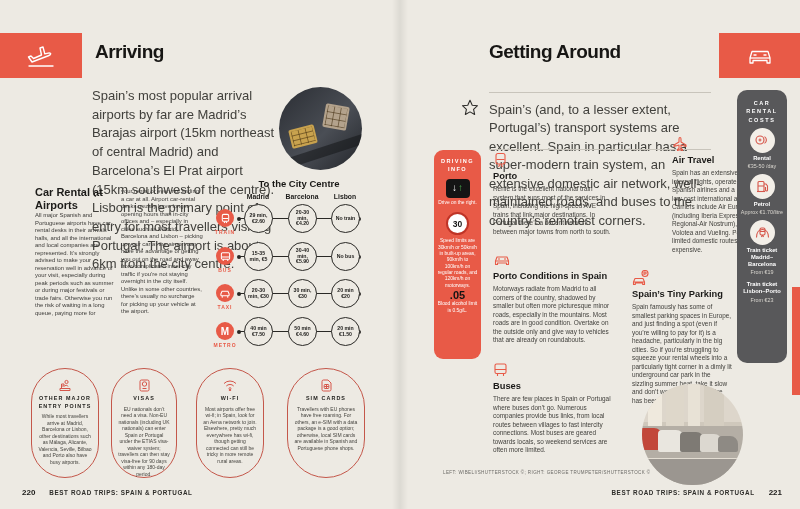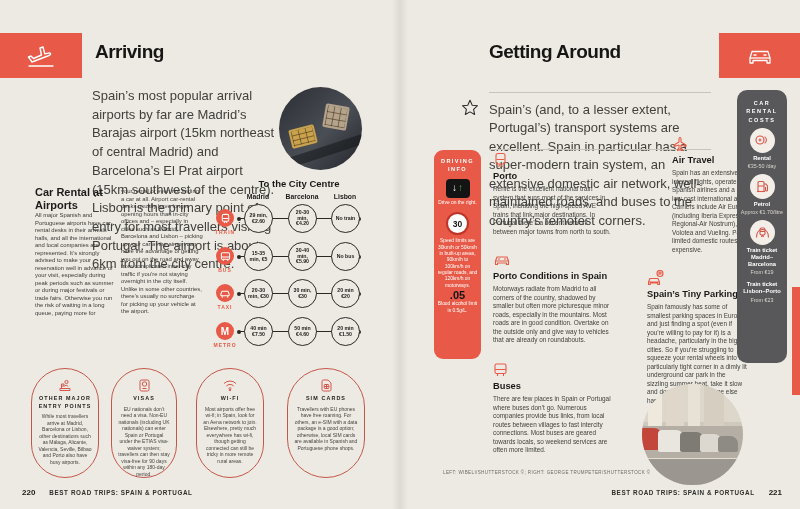--- a/index.html
+++ b/index.html
@@ -291,21 +291,21 @@
 
   <div class="sec" style="left:632px;top:136px;width:101px;margin-left:40px;">
     <div class="ic">
       <svg width="16" height="16" viewBox="0 0 16 16" fill="none" stroke="currentColor" stroke-width="1.1" stroke-linejoin="round">
           <path d="M8 1.5c.8 0 1 .8 1 1.5v3l5 3v1.5L9 9v3.5l1.5 1v1L8 13.7 5.5 14.5v-1l1.5-1V9L2 10.5V9l5-3V3c0-.7.2-1.5 1-1.5z"></path>
         </svg>
     </div>
     <h3>Air Travel</h3>
     <p>Spain has an extensive network of internal flights, operated by Spanish airlines and a handful of low-cost international airlines. Carriers include Air Europa, Iberia (including Iberia Express and Iberia Regional-Air Nostrum), Ryanair, Volotea and Vueling. Portugal’s limited domestic routes are expensive.</p>
   </div>
-  <div class="sec" style="left:632px;top:270px;width:101px;margin-left:15px;">
+  <div class="sec" style="left:632px;top:270px;width:101px;">
     <div class="ic">
       <svg width="18" height="16" viewBox="0 0 18 16" fill="none" stroke="currentColor" stroke-width="1.1" stroke-linejoin="round">
           <circle cx="13" cy="3.5" r="3"></circle>
           <path d="M12 5V2h1.2a1 1 0 0 1 0 2H12"></path>
           <path d="M1.5 12l1.5-3.5h8L12.5 12v2.5h-1.8V13H3.3v1.5H1.5V12zM1.5 12h11"></path>
         </svg>
     </div>
     <h3>Spain’s Tiny Parking</h3>
     <p>Spain famously has some of smallest parking spaces in Europe, and just finding a spot (even if you’re willing to pay for it) is a headache, particularly in the big cities. So if you’re struggling to squeeze your rental wheels into a particularly tight corner in a dimly lit underground car park in the sizzling summer heat, take it slow and don’t worry – everyone else has been here too!</p>
   </div>

